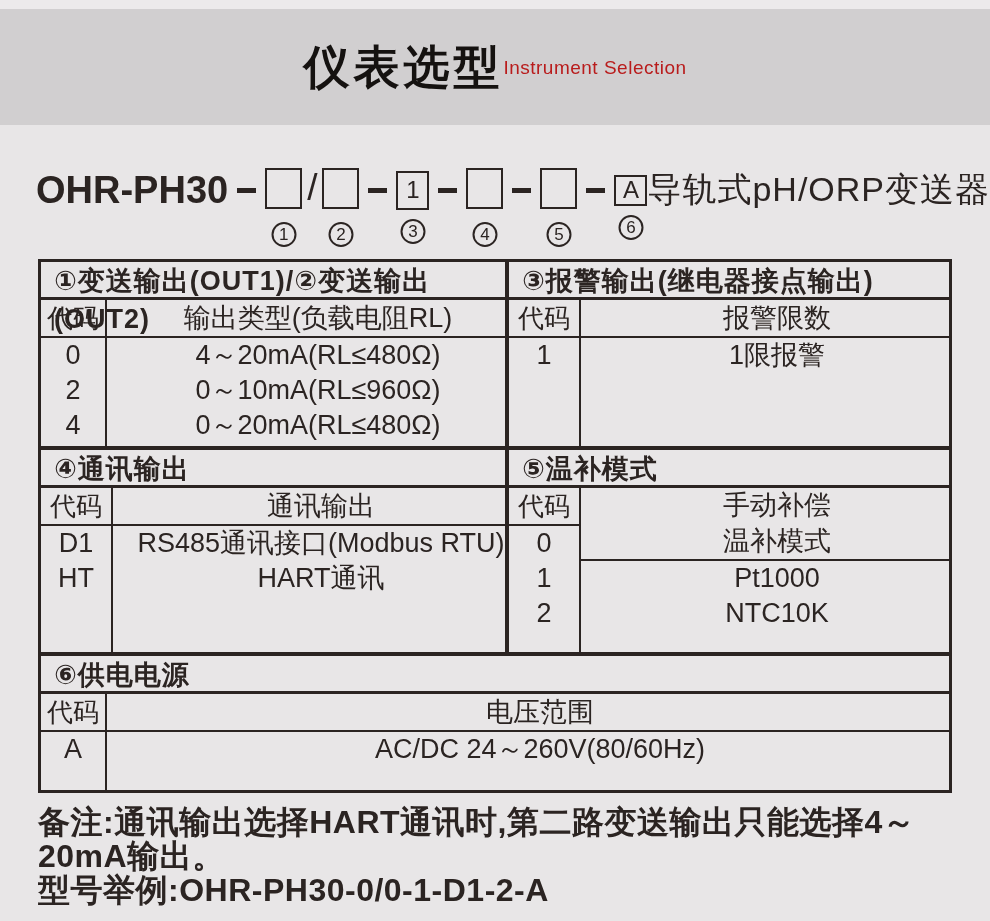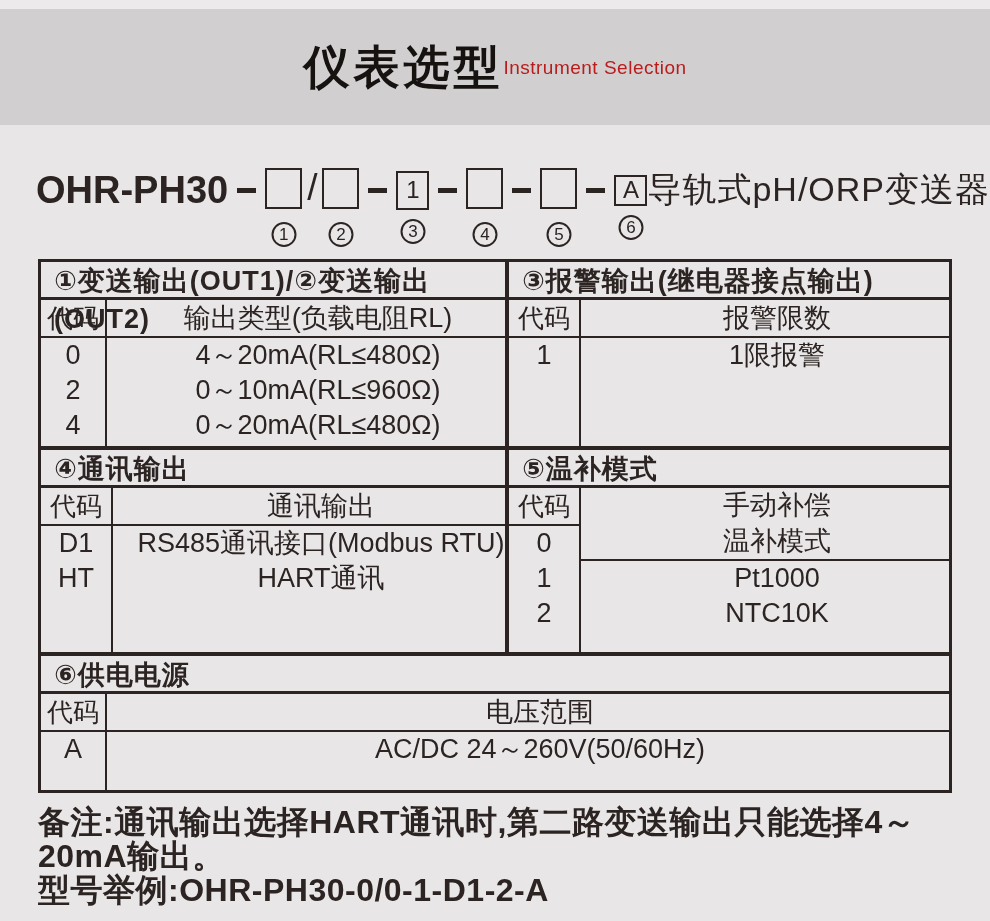--- a/index.html
+++ b/index.html
@@ -198,21 +198,21 @@
     <div class="band band-3 full">
       <div class="sec">
           <div class="sec-title">⑥供电电源</div>
           <div class="sec-grid">
             <div class="col-codes">
               <div class="cell head">代码</div>
               <div class="cell">A</div>
             </div>
             <div class="col-desc">
               <div class="cell head">电压范围</div>
-              <div class="cell">AC/DC 24～260V(50/60Hz)</div>
+              <div class="cell">AC/DC 24～260V(80/60Hz)</div>
             </div>
           </div>
         </div>
     </div>
   </section>
 
   <footer class="notes">
     <p>备注:通讯输出选择HART通讯时,第二路变送输出只能选择4～20mA输出。</p>
     <p>型号举例:OHR-PH30-0/0-1-D1-2-A</p>
   </footer>

